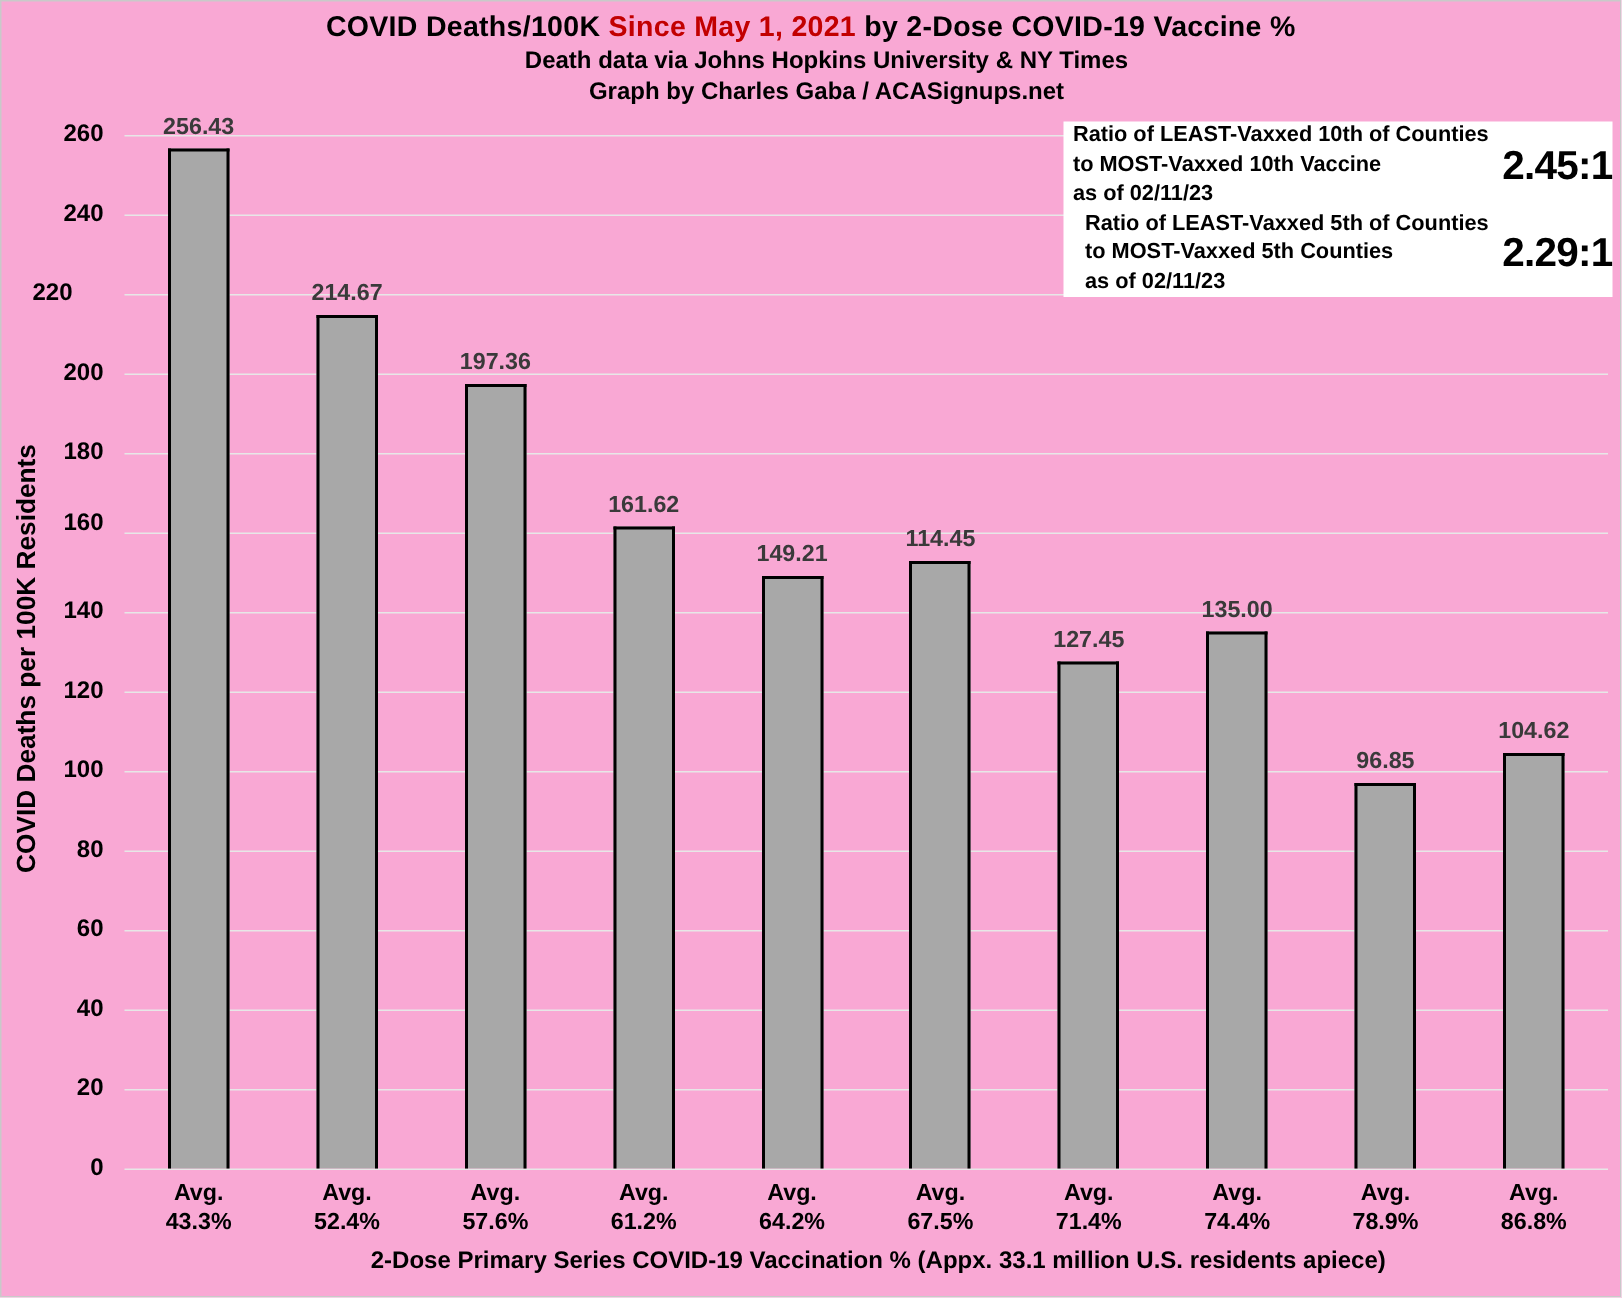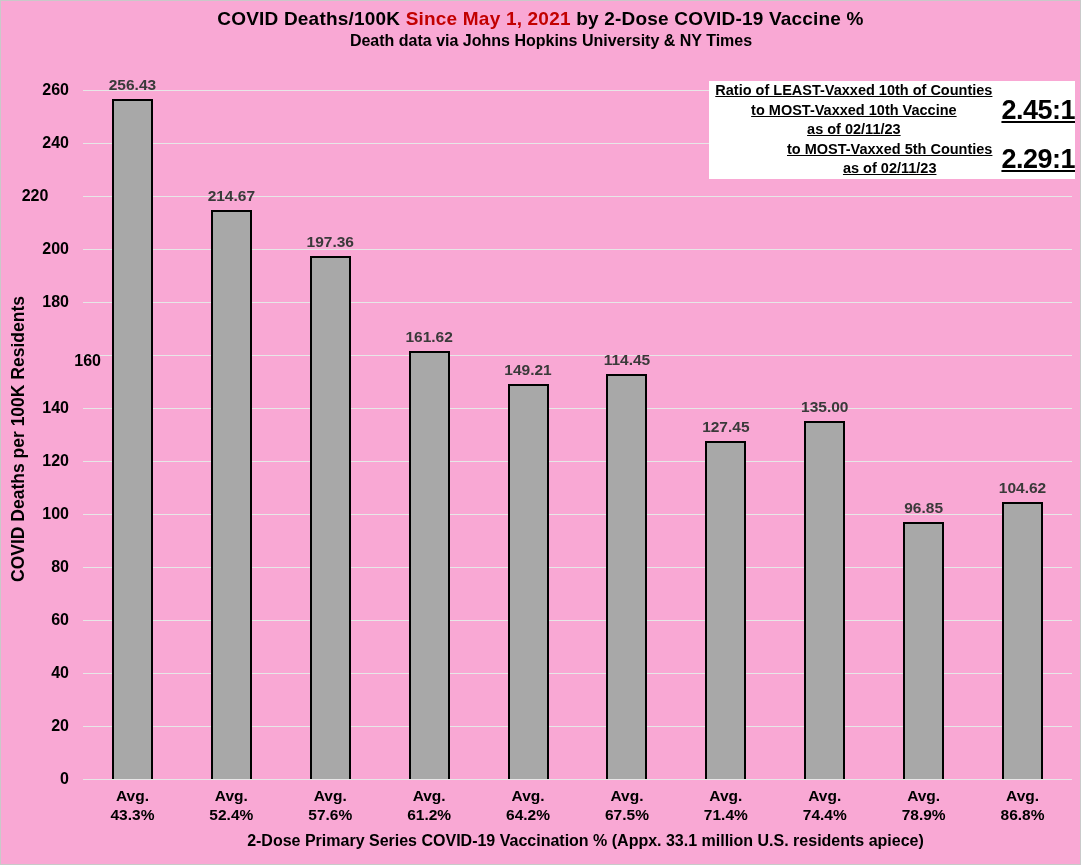--- a/index.html
+++ b/index.html
@@ -48,35 +48,35 @@
     text-align: center; font-size: 15.5px; line-height: 18.5px;
     white-space: nowrap;
   }
   .xaxis-title {
     position: absolute; top: 831px; left: 90px; width: 989px;
     text-align: center; font-size: 16px;
   }
   .ratio-block {
     position: absolute; top: 80px; right: 5px;
     background: #ffffff; padding-left: 6px;
-    text-align: center;
-    text-decoration: underline;
+    text-align: left;
   }
   .ratio-row { display: flex; align-items: center; justify-content: flex-end; }
   .ratio-lines { font-size: 14.5px; line-height: 19.5px; }
   .ratio-num { font-size: 27px; margin-left: 9px; letter-spacing: -0.5px; }
 </style>
 </head>
 <body>
 
 <div class="page">
 
   <div class="title-block">
     <div class="title-main"><span>COVID Deaths/100K </span><span class="red" style="color: rgb(194, 0, 0);">Since May 1, 2021</span><span> by 2-Dose COVID-19 Vaccine %</span></div>
     <div class="title-sub">Death data via Johns Hopkins University &amp; NY Times</div>
+    <div class="title-sub">Graph by Charles Gaba / ACASignups.net</div>
   </div>
 
   <div class="ylabel-rot">COVID Deaths per 100K Residents</div>
 
   <div class="plot">
     <div>
         <div class="gridline" style="top: 689px; background: rgb(231, 231, 231);"></div>
         <div class="gridline" style="top: 636px; background: rgb(231, 231, 231);"></div>
         <div class="gridline" style="top: 583px; background: rgb(231, 231, 231);"></div>
         <div class="gridline" style="top: 530px; background: rgb(231, 231, 231);"></div>
@@ -117,21 +117,21 @@
 
   <div>
       <div class="ytick" style="top: 778px;">0</div>
       <div class="ytick" style="top: 725px;">20</div>
       <div class="ytick" style="top: 672px;">40</div>
       <div class="ytick" style="top: 619px;">60</div>
       <div class="ytick" style="top: 566px;">80</div>
       <div class="ytick" style="top: 513px;">100</div>
       <div class="ytick" style="top: 460px;">120</div>
       <div class="ytick" style="top: 407px;">140</div>
-      <div class="ytick" style="top: 360px; margin-left: 32px;">160</div>
+      <div class="ytick" style="top: 348px;">160</div>
       <div class="ytick" style="top: 301px;">180</div>
       <div class="ytick" style="top: 248px;">200</div>
       <div class="ytick" style="top: 195px; text-align: center;">220</div>
       <div class="ytick" style="top: 142px;">240</div>
       <div class="ytick" style="top: 89px;">260</div>
     </div>
   <div>
       <div class="xtick" style="left: 131.45px;">
         <div>Avg.</div>
         <div>43.3%</div>
@@ -178,20 +178,21 @@
     <div class="ratio-row">
       <div class="ratio-lines">
         <div>Ratio of LEAST-Vaxxed 10th of Counties</div>
         <div>to MOST-Vaxxed 10th Vaccine</div>
         <div>as of 02/11/23</div>
       </div>
       <div class="ratio-num">2.45:1</div>
     </div>
     <div class="ratio-row">
       <div class="ratio-lines">
+        <div>Ratio of LEAST-Vaxxed 5th of Counties</div>
         <div>to MOST-Vaxxed 5th Counties</div>
         <div>as of 02/11/23</div>
       </div>
       <div class="ratio-num">2.29:1</div>
     </div>
   </div>
 
   <div class="xaxis-title">2-Dose Primary Series COVID-19 Vaccination % (Appx. 33.1 million U.S. residents apiece)</div>
 
 </div>

